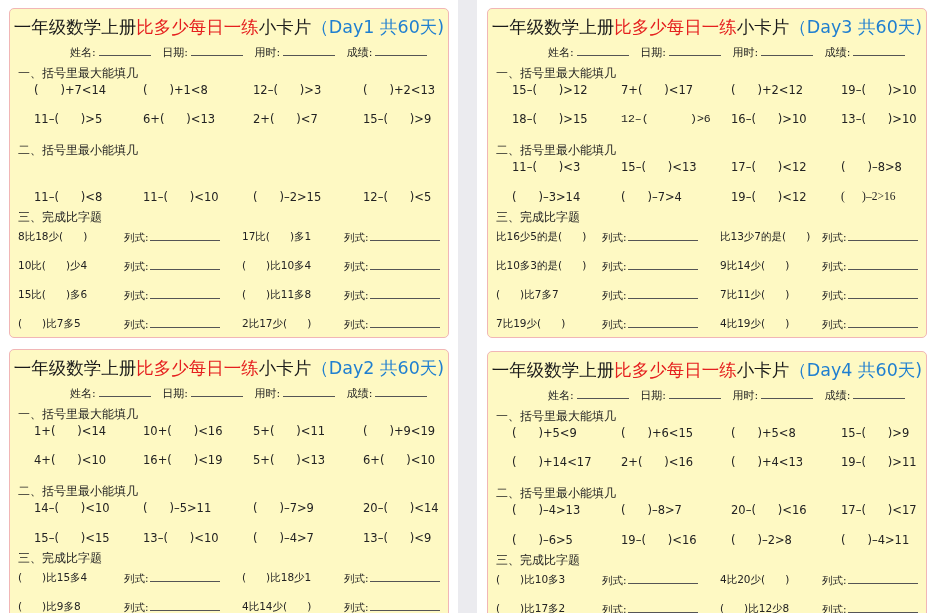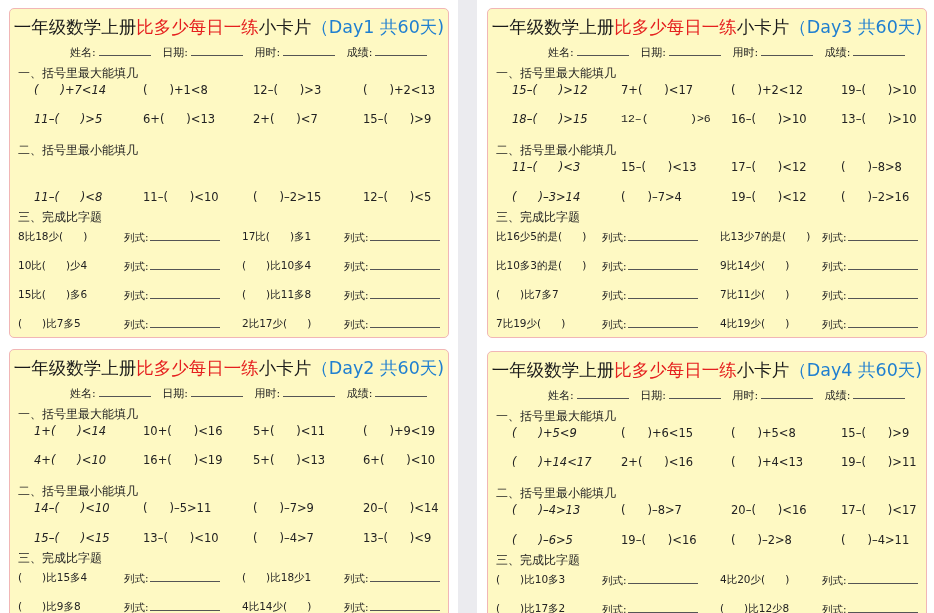--- a/index.html
+++ b/index.html
@@ -53,21 +53,21 @@
   }
 
   .sec {
     position: absolute; left: 8px; font-size: 12px; white-space: nowrap;
   }
   .row {
     position: absolute; left: 24px; right: 0; height: 16px;
     font-size: 11.5px; white-space: nowrap;
   }
   .row .cell { position: absolute; top: 0; }
-  .row .cell:nth-child(1) { left: 0; font-style: italic; }
+  .row .cell:nth-child(1) { left: 0; }
   .row .cell:nth-child(2) { left: 109px; }
   .row .cell:nth-child(3) { left: 219px; }
   .row .cell:nth-child(4) { left: 329px; }
 
   .wrow {
     position: absolute; left: 8px; right: 0; height: 16px;
     font-size: 10.5px; white-space: nowrap;
   }
   .wrow .q { position: absolute; top: 0; }
   .wrow .q1 { left: 0; }
@@ -171,21 +171,21 @@
       <div class="row" style="top:151px">
         <span class="cell" style="white-space: pre;">11–(      )&lt;3</span>
         <span class="cell" style="white-space: pre;">15–(      )&lt;13</span>
         <span class="cell" style="white-space: pre;">17–(      )&lt;12</span>
         <span class="cell" style="white-space: pre;">(      )–8&gt;8</span>
       </div>
       <div class="row" style="top:181px">
         <span class="cell" style="white-space: pre;">(      )–3&gt;14</span>
         <span class="cell" style="white-space: pre;">(      )–7&gt;4</span>
         <span class="cell" style="white-space: pre;">19–(      )&lt;12</span>
-        <span class="cell" style="white-space: pre;">(      )–2&gt;16</span>
+        <span class="cell" style="white-space: pre; font-family: Liberation Serif, serif;">(      )–2&gt;16</span>
       </div>
       <div class="sec" style="top:200px">三、完成比字题</div>
       <div class="wrow" style="top:221px">
       <span class="q q1" style="white-space: pre;">比16少5的是(      )</span>
       <span class="q f f1"><span class="label">列式:</span><span class="line"></span></span>
       <span class="q q2" style="white-space: pre;">比13少7的是(      )</span>
       <span class="q f f2"><span class="label">列式:</span><span class="line"></span></span>
     </div>
       <div class="wrow" style="top:250px">
       <span class="q q1" style="white-space: pre;">比10多3的是(      )</span>

